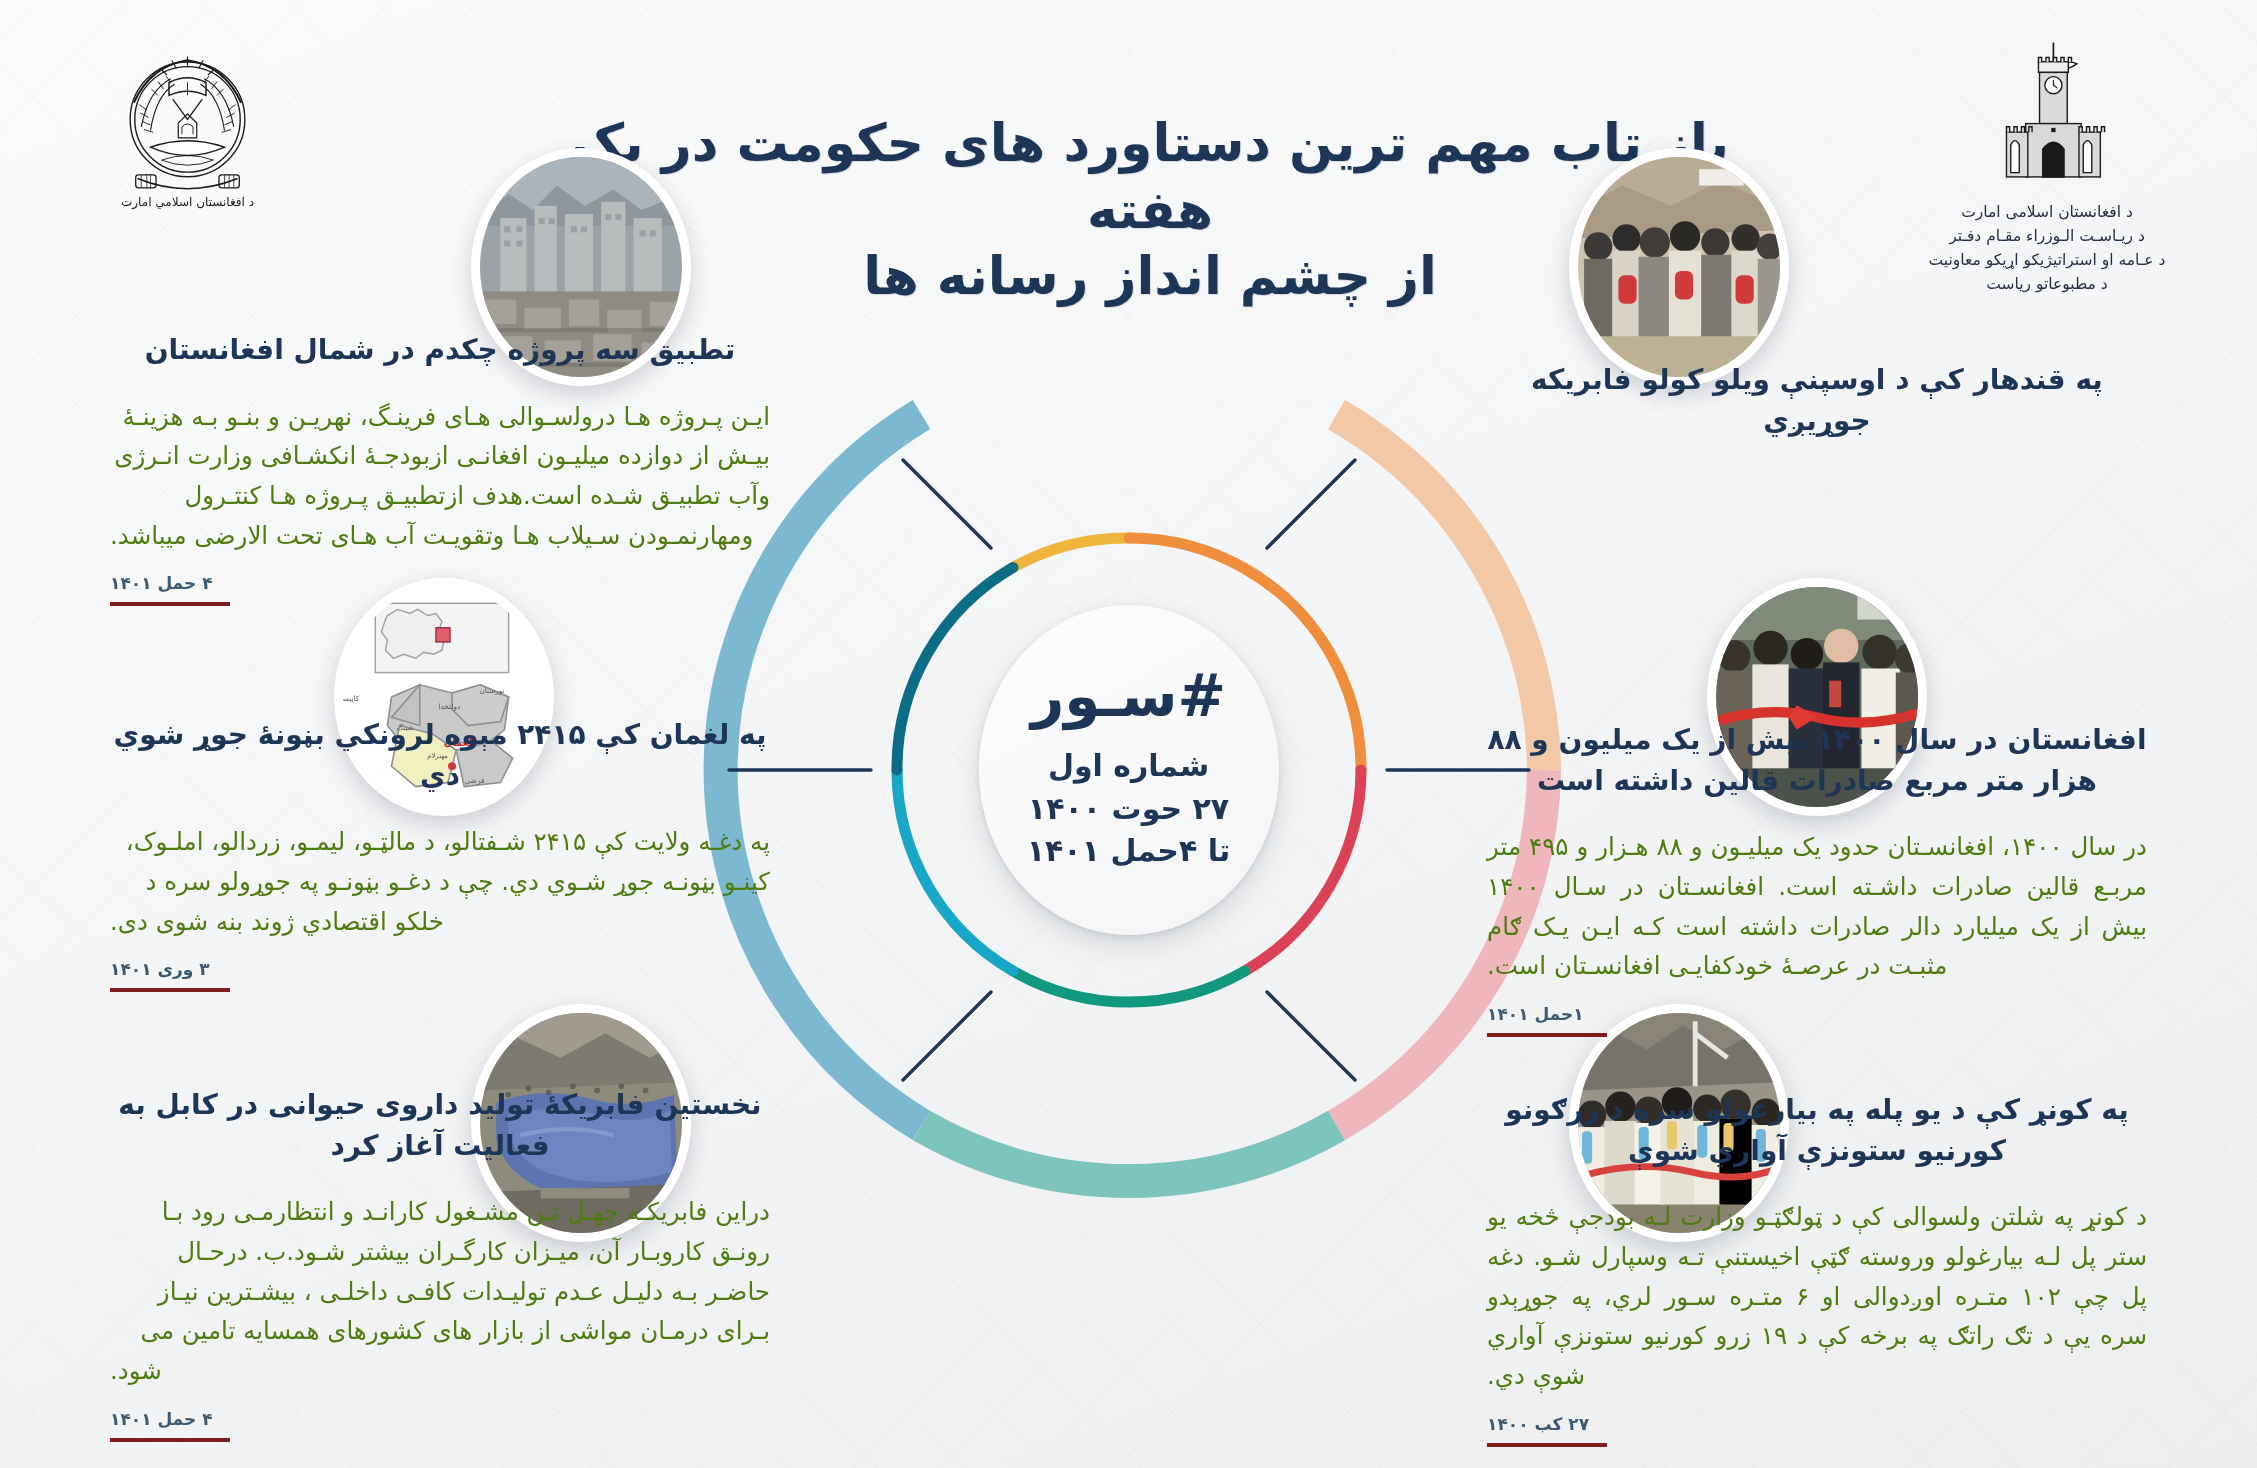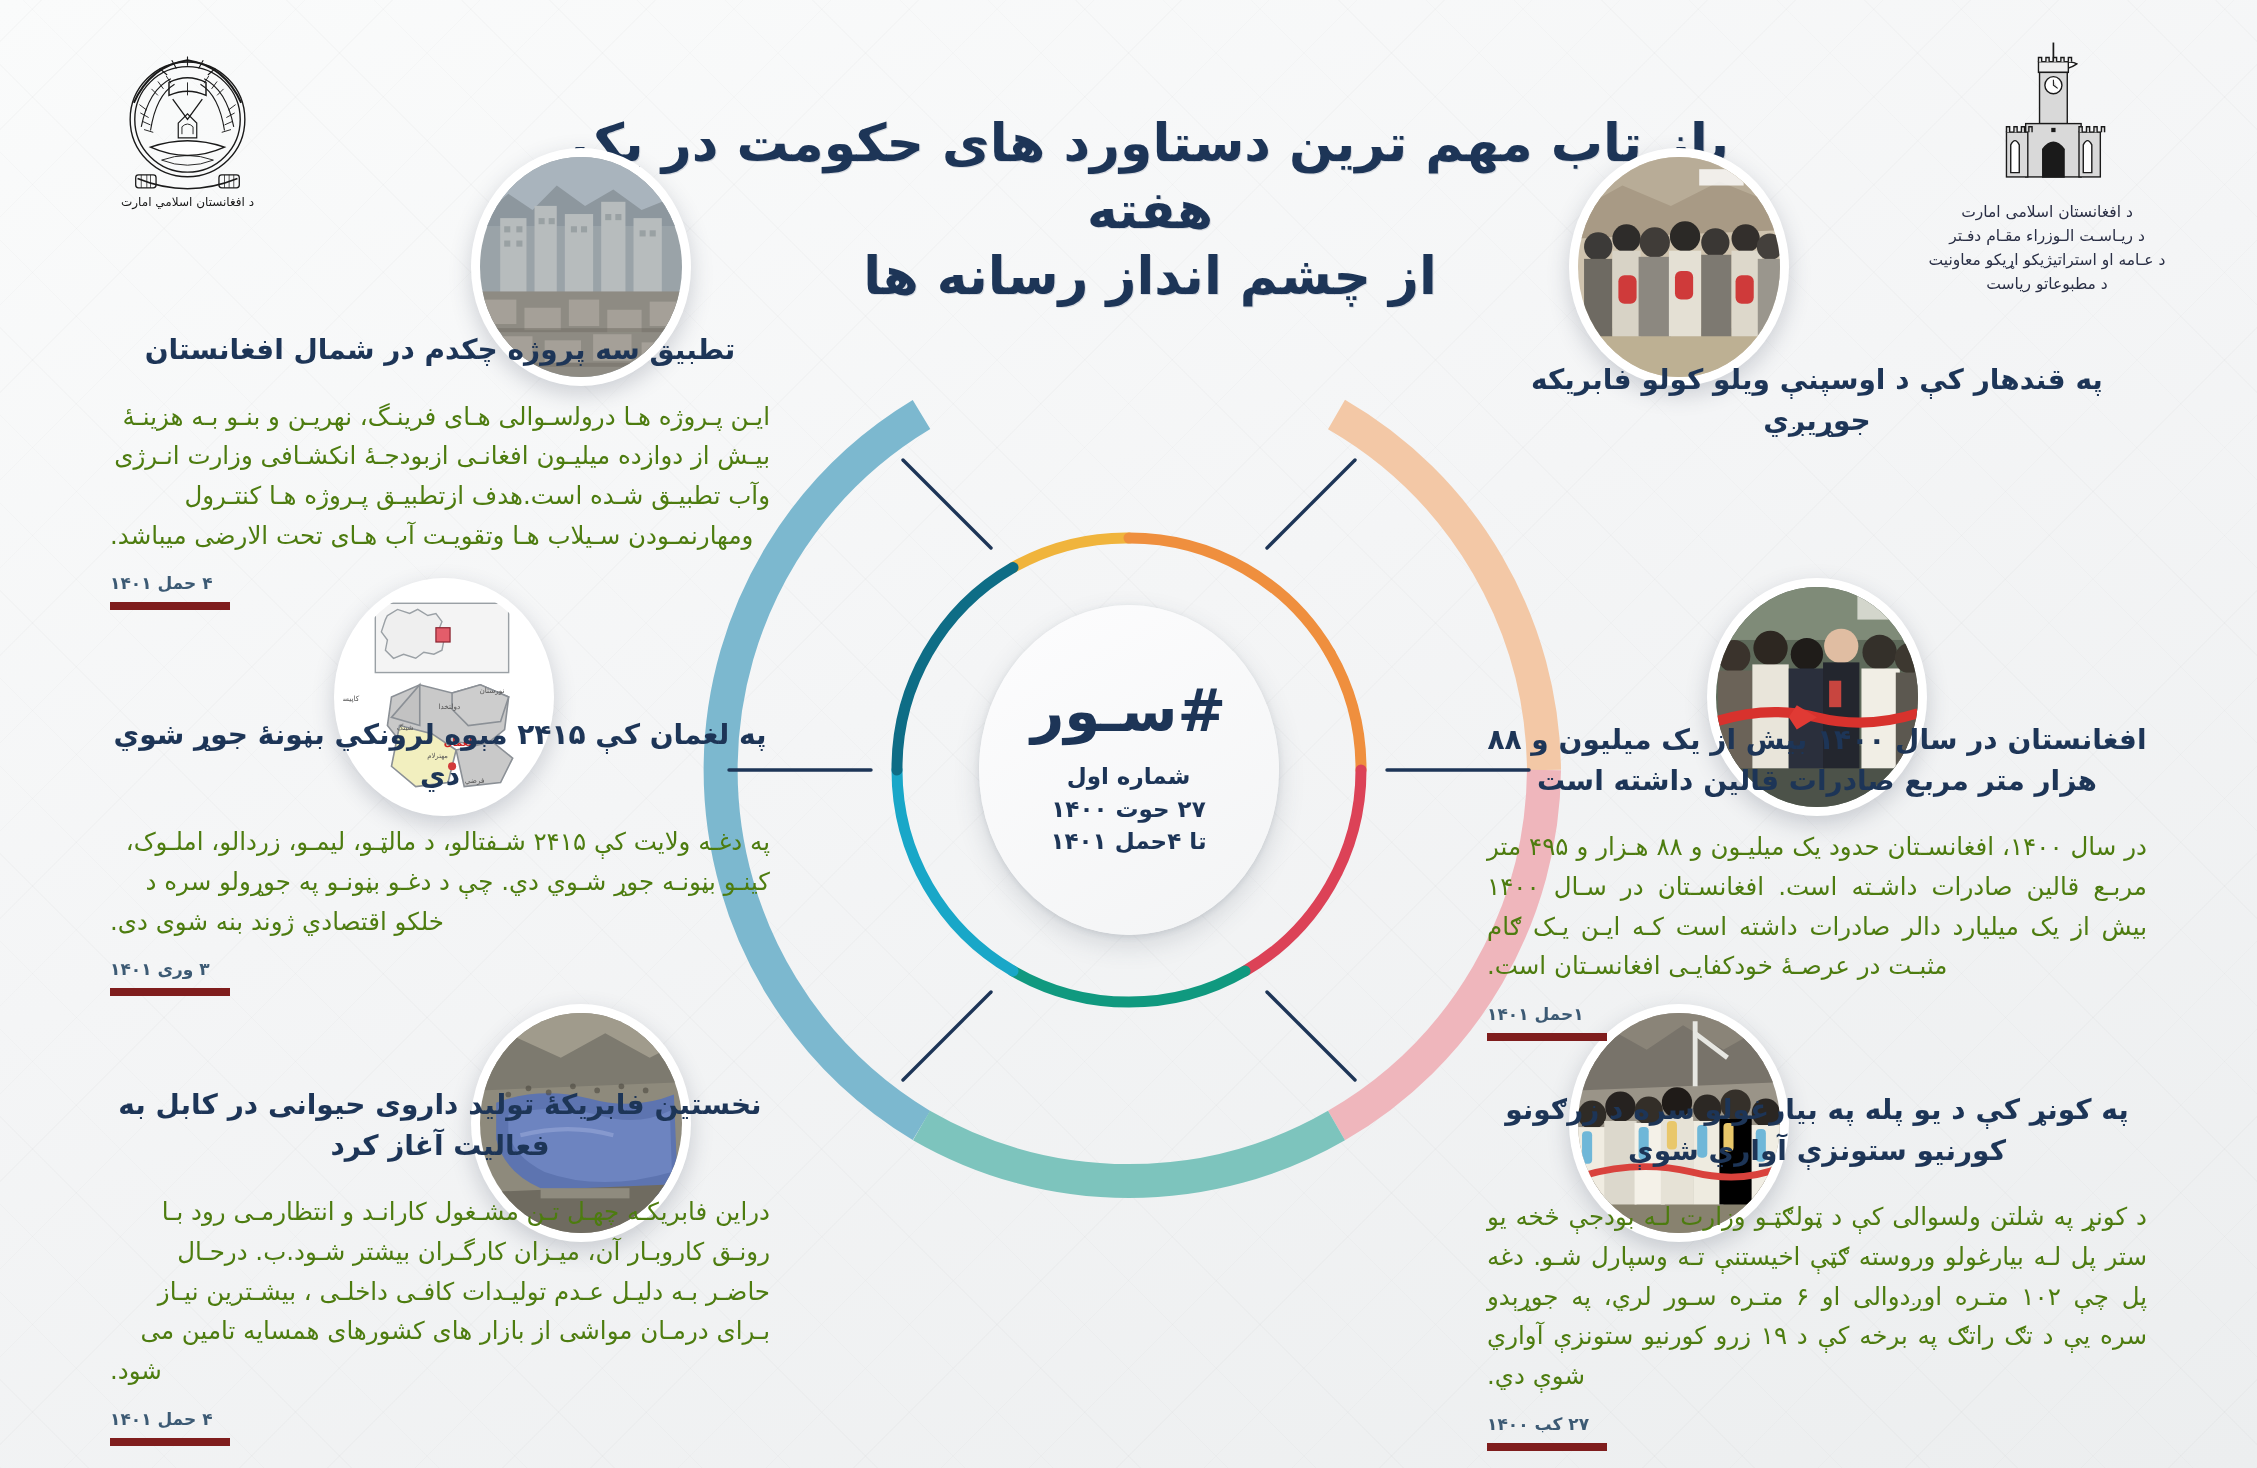--- a/index.html
+++ b/index.html
@@ -57,21 +57,21 @@
     width:300px; height:330px; border-radius:50%;
     background:linear-gradient(150deg,#fdfdfe 0%,#f3f4f5 100%);
     box-shadow:0 10px 26px rgba(60,70,90,.17), 0 2px 6px rgba(60,70,90,.12);
     display:flex; flex-direction:column; align-items:center; justify-content:center;
     text-align:center; direction:rtl;
   }
   #hub .hash{
     font-size:58px; font-weight:bold; color:#1d3557; line-height:1;
     margin-bottom:20px; letter-spacing:-1px;
   }
-  #hub .sub{ font-size:23px; font-weight:bold; color:#1d3557; line-height:1.42; }
+  #hub .sub{ font-size:30px; font-weight:bold; color:#1d3557; line-height:1.42; }
 
   
   .node{
     position:absolute; border-radius:50%;
     background:#fff; padding:9px;
     box-shadow:0 8px 22px rgba(55,65,85,.22);
   }
   .node .ph{
     width:100%; height:100%; border-radius:50%; overflow:hidden; position:relative;
   }
@@ -89,21 +89,21 @@
   .block h2{
     font-size:28px; font-weight:bold; color:#1d3557; line-height:1.45;
     margin-bottom:26px;
   }
   .block p{
     font-size:24.5px; font-weight:normal; color:#4d7c0f; line-height:1.62;
     text-align:justify; text-align-last:left;
   }
   .block .date{
     margin-top:18px; font-size:17px; color:#3c5a74; font-weight:bold;
-    display:inline-block; padding-bottom:9px; border-bottom:8px solid #7f1d1d;
+    display:inline-block; padding-bottom:9px; border-bottom:4px solid #7f1d1d;
     min-width:120px;
   }
   .left  { left:110px;  text-align:left; }
   .right { right:110px; text-align:right; }
   .left h2, .left p  { text-align:right; }
   .right h2          { text-align:center; }
   .left h2           { text-align:center; }
   .right .date-wrap  { text-align:left; }
   .left  .date-wrap  { text-align:left; }
 

